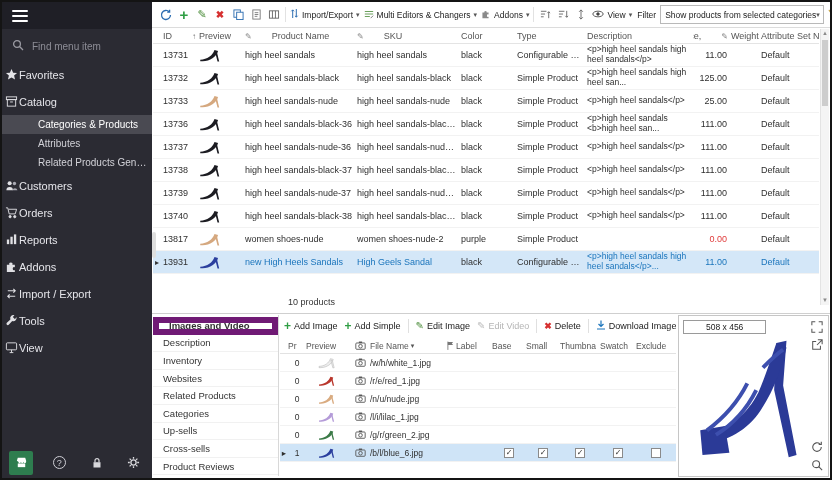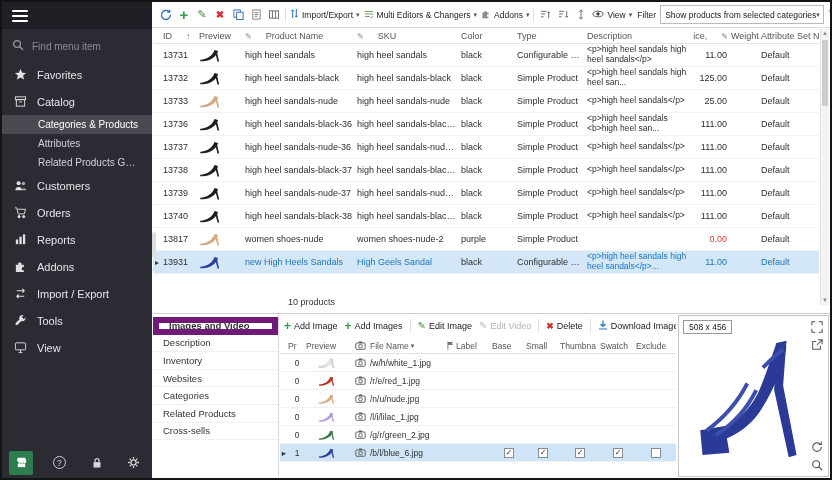--- a/index.html
+++ b/index.html
@@ -8,21 +8,21 @@
   .app{position:relative;width:832px;height:480px;border:2px solid #141414;background:#fff;overflow:hidden;}
 
   
   .sidebar{position:absolute;left:0;top:0;bottom:0;width:150px;background:#2b2b33;color:#e5e5ea;z-index:5;}
   .sb-top{height:27px;background:#1f1f26;display:flex;align-items:center;padding:0 10px;}
   .hamburger{width:16px;display:flex;flex-direction:column;gap:3px;cursor:pointer;}
   .hamburger span{height:2px;background:#fff;border-radius:1px;}
   .sb-search{display:flex;align-items:center;gap:6px;padding:8px 10px 6px;}
   .sb-search input{background:transparent;border:none;outline:none;color:#c9c9d0;font-size:10px;width:108px;font-family:inherit;}
   .sb-search input::placeholder{color:#8d8d96;}
-  .sb-item{display:flex;align-items:center;gap:9px;height:27px;padding:0 12px;font-size:11px;cursor:pointer;color:#e5e5ea;white-space:nowrap;}
+  .sb-item{display:flex;align-items:center;gap:0;height:27px;padding:0 3px;font-size:11px;cursor:pointer;color:#e5e5ea;white-space:nowrap;}
   .sb-item.sub{height:19px;padding-left:36px;font-size:10px;color:#d2d2d8;}
   .sb-item.sub.active{background:#4a4a52;color:#fff;}
   .sb-ico{width:14px;height:14px;display:inline-flex;flex:0 0 auto;}
   .sb-label{overflow:hidden;text-overflow:ellipsis;}
   .sb-footer{position:absolute;left:0;right:0;bottom:0;height:31px;display:flex;align-items:center;justify-content:space-between;padding:0 7px;}
   .sbf{width:22px;height:22px;display:flex;align-items:center;justify-content:center;cursor:pointer;}
   .sbf.store{background:#2e7d4f;border-radius:2px;width:24px;height:24px;}
   .help-circle{width:13px;height:13px;border:1px solid #cfcfd6;border-radius:50%;color:#cfcfd6;font-size:9px;display:flex;align-items:center;justify-content:center;}
 
   
@@ -34,21 +34,21 @@
   .tbtn{display:inline-flex;align-items:center;gap:3px;font-size:8.5px;color:#222;cursor:pointer;flex:0 0 auto;}
   .caret{font-size:7px;color:#555;}
   .tsep{width:1px;height:15px;background:#e2e2e2;flex:0 0 auto;}
   .filter-label{font-size:8.5px;color:#222;margin-left:1px;flex:0 0 auto;}
   .select{display:inline-flex;align-items:center;justify-content:space-between;border:1px solid #b9b9b9;height:19px;padding:0 4px;font-size:8.5px;color:#222;width:164px;cursor:pointer;background:#fff;flex:0 0 auto;overflow:hidden;}
 
   
   .grid-area{position:absolute;left:151px;top:27px;right:11px;height:250px;overflow:hidden;}
   .phead,.prow{display:grid;grid-template-columns:10px 36px 46px 112px 104px 56px 70px 106px 38px 30px 1fr;}
   .phead{height:15px;align-items:center;border-bottom:1px solid #e4e4e4;color:#555;font-size:9px;}
-  .gh-cell{display:flex;align-items:center;gap:14px;overflow:hidden;white-space:nowrap;}
+  .gh-cell{display:flex;align-items:center;gap:20px;overflow:hidden;white-space:nowrap;}
   .gh-cell.right{justify-content:flex-end;padding-right:3px;}
   .mini-pencil{font-size:8px;color:#8a8a8a;}
   .sort-arrow{font-size:8px;color:#777;}
   .prow{min-height:23px;align-items:center;border-bottom:1px solid #f2f2f2;cursor:pointer;}
   .prow.selected{background:#d4e7f8;}
   .gc{font-size:9px;color:#2f2f2f;overflow:hidden;white-space:nowrap;text-overflow:ellipsis;padding-right:4px;}
   .gc.marker{font-size:8px;color:#333;padding:0 0 0 2px;}
   .gc.preview{display:flex;align-items:center;}
   .gc.preview svg{width:25px;height:15px;}
   .gc.desc{white-space:normal;font-size:8.5px;line-height:1.15;max-height:21px;}
@@ -84,21 +84,21 @@
   .irow{height:18px;border-bottom:1px solid #f2f2f2;font-size:8.5px;color:#2f2f2f;cursor:pointer;}
   .irow.selected{background:#cfe4f7;}
   .ic-cell{display:flex;align-items:center;justify-content:center;overflow:hidden;}
   .ic-cell svg.shoe{width:22px;height:12px;}
   .file-cell{overflow:hidden;white-space:nowrap;text-overflow:ellipsis;}
   .checkbox{width:10px;height:10px;border:1px solid #8a8a8a;background:#fff;display:flex;align-items:center;justify-content:center;font-size:8px;color:#333;margin:0 auto;line-height:1;}
   .det-footer{position:absolute;left:278px;right:154px;bottom:2px;text-align:center;font-size:9px;color:#333;}
 
   
   .preview-panel{position:absolute;right:1px;top:313px;width:151px;bottom:1px;border:1px solid #c6c6c6;background:#fff;}
-  .size-label{position:absolute;left:4px;top:4px;border:1px solid #9a9a9a;padding:1px 5px;font-size:8.5px;color:#222;background:#fff;z-index:2;}
+  .size-label{position:absolute;left:4px;top:4px;border:1px solid #9a9a9a;padding:1px 22px;font-size:8.5px;color:#222;background:#fff;z-index:2;}
   .pv-icon{position:absolute;width:14px;height:14px;cursor:pointer;display:flex;align-items:center;justify-content:center;z-index:2;}
   .preview-shoe{position:absolute;left:50%;top:53%;transform:translate(-50%,-50%);}
 </style>
 </head>
 <body>
 
 <div class="app">
 
   <aside class="sidebar">
     <div class="sb-top">
@@ -577,33 +577,35 @@
   </div>
   <div class="split-handle"></div>
 
   <div class="detail-border"></div>
 
   <div class="dtabs">
       <div class="dtab active">Images and Video</div>
       <div class="dtab">Description</div>
       <div class="dtab">Inventory</div>
       <div class="dtab">Websites</div>
+      <div class="dtab">Related Products</div>
       <div class="dtab">Categories</div>
-      <div class="dtab">Related Products</div>
+      <div class="dtab">Up-sells</div>
       <div class="dtab">Cross-sells</div>
+      <div class="dtab">Product Reviews</div>
     </div>
 
   <div class="dtoolbar">
       <div class="dbtn">
         <span class="dbi"><span class="bi-plus">+</span></span>
         <span>Add Image</span>
       </div>
       <div class="dbtn">
         <span class="dbi"><span class="bi-plus">+</span></span>
-        <span>Add Images</span>
+        <span>Add Simple</span>
       </div>
       <span class="dsep"></span>
       <div class="dbtn">
         <span class="dbi"><span class="bi-pencil">✎</span></span>
         <span>Edit Image</span>
       </div>
       <div class="dbtn disabled">
         <span class="dbi"><span class="bi-pencil dis">✎</span></span>
         <span>Edit Video</span>
       </div>

